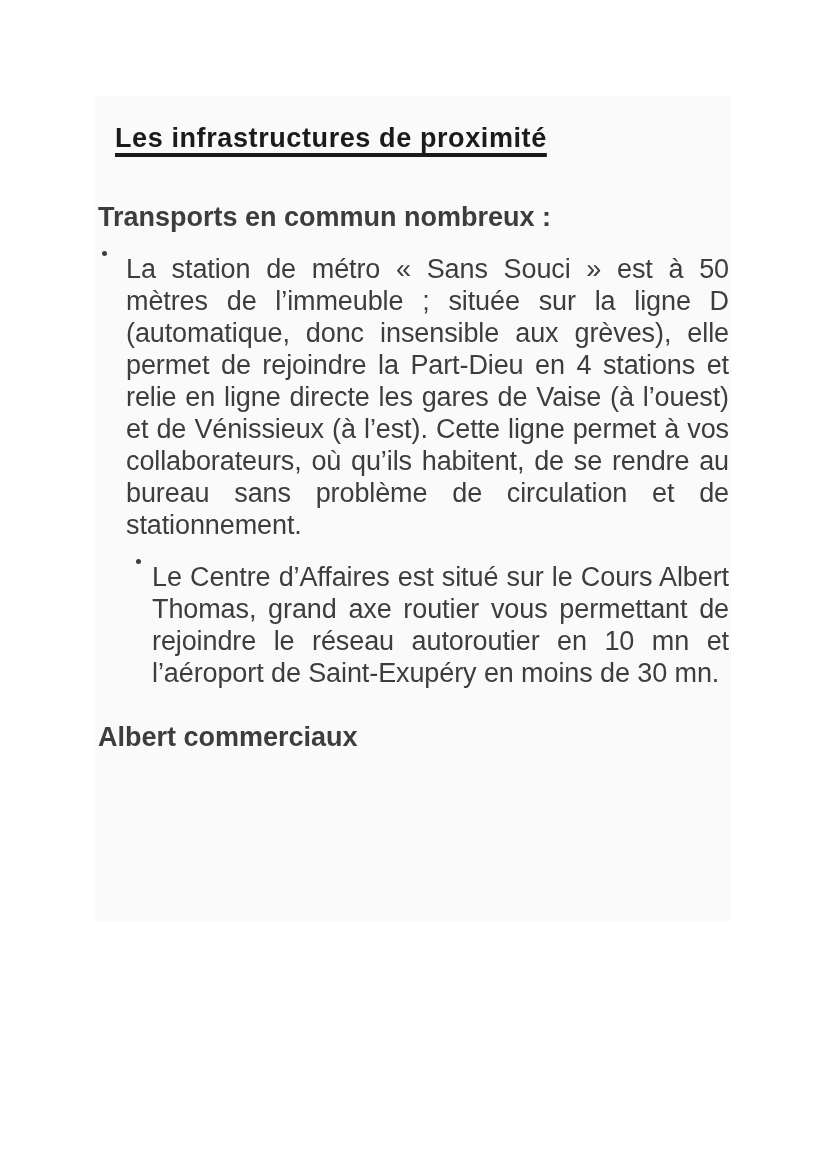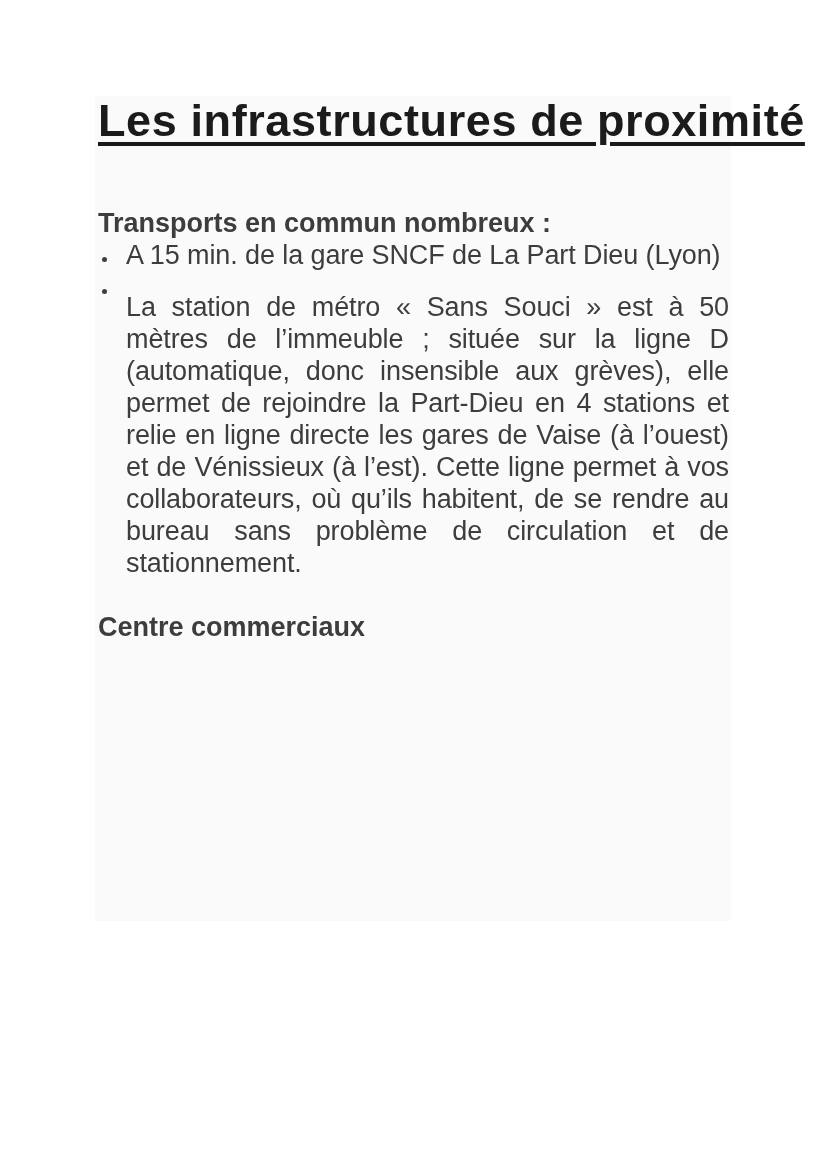--- a/index.html
+++ b/index.html
@@ -18,41 +18,41 @@
     overflow:hidden;
   }
   .content-panel{
     position:absolute;
     left:95px;top:96px;
     width:636px;height:825px;
     background:var(--panel-bg);
     padding:3px 0 0 3px;
   }
   .doc-title{
-    margin:0;
-    font-size:45px;
+    margin:17px;
+    font-size:27px;
     line-height:44px;
     font-weight:bold;
     letter-spacing:0.6px;
     color:var(--title-color);
     text-decoration:underline;
     text-decoration-thickness:4px;
     text-underline-offset:6px;
     white-space:nowrap;
   }
   .section-heading{
     margin:32px 0 0 0;
     font-size:27px;
     line-height:32px;
     font-weight:bold;
     color:var(--body-color);
     white-space:nowrap;
   }
   .doc-section:first-child .section-heading{
-    margin-top:64px;
+    margin-top:41px;
   }
   .bullet-item{
     display:flex;
     align-items:flex-start;
     font-size:27px;
     line-height:32px;
     letter-spacing:-0.1px;
     color:var(--body-color);
   }
   .bullet-dot{
@@ -70,32 +70,32 @@
 </style>
 </head>
 <body>
 
 <div class="content-panel">
   <h1 class="doc-title">Les infrastructures de proximité</h1>
   <div id="sections">
   <section class="doc-section">
     <h2 class="section-heading">Transports en commun nombreux&nbsp;:</h2>
     <div class="bullets">
-  <div class="bullet-item l1">
-    <span class="bullet-dot"></span>
-    <div class="bullet-text">A 15 min. de la gare SNCF de La Part Dieu (Lyon)</div>
-  </div>
 
   <div class="bullet-item l1">
     <span class="bullet-dot"></span>
     <div class="bullet-text justify">La station de métro «&nbsp;Sans Souci&nbsp;» est à 50 mètres de l’immeuble&nbsp;; située sur la ligne D (automatique, donc insensible aux grèves), elle permet de rejoindre la Part-Dieu en 4 stations et relie en ligne directe les gares de Vaise (à l’ouest) et de Vénissieux (à l’est). Cette ligne permet à vos collaborateurs, où qu’ils habitent, de se rendre au bureau sans problème de circulation et de stationnement.</div>
   </div>
 
+  <div class="bullet-item l2">
+    <span class="bullet-dot"></span>
+    <div class="bullet-text justify">Le Centre d’Affaires est situé sur le Cours Albert Thomas, grand axe routier vous permettant de rejoindre le réseau autoroutier en 10 mn et l’aéroport de Saint-Exupéry en moins de 30 mn.</div>
+  </div>
 </div>
   </section>
 
 
   <section class="doc-section">
-    <h2 class="section-heading">Centre commerciaux</h2>
+    <h2 class="section-heading">Albert commerciaux</h2>
     <div class="bullets"></div>
   </section>
 </div>
 </div>
 
 </body></html>

